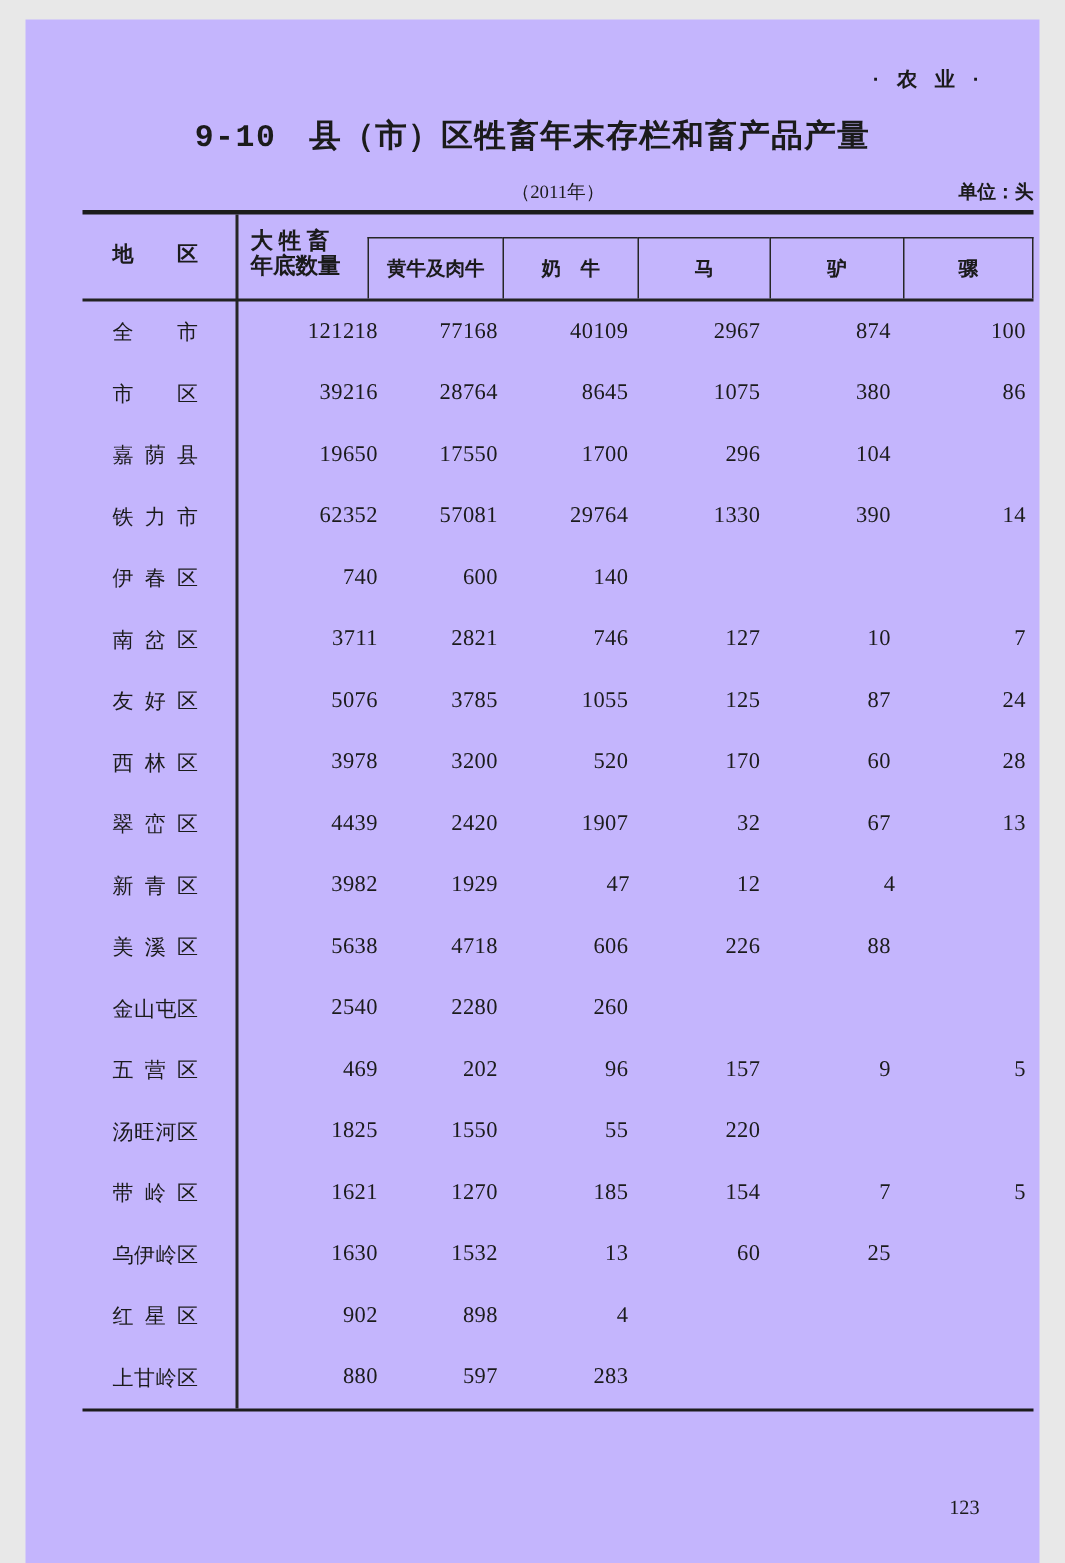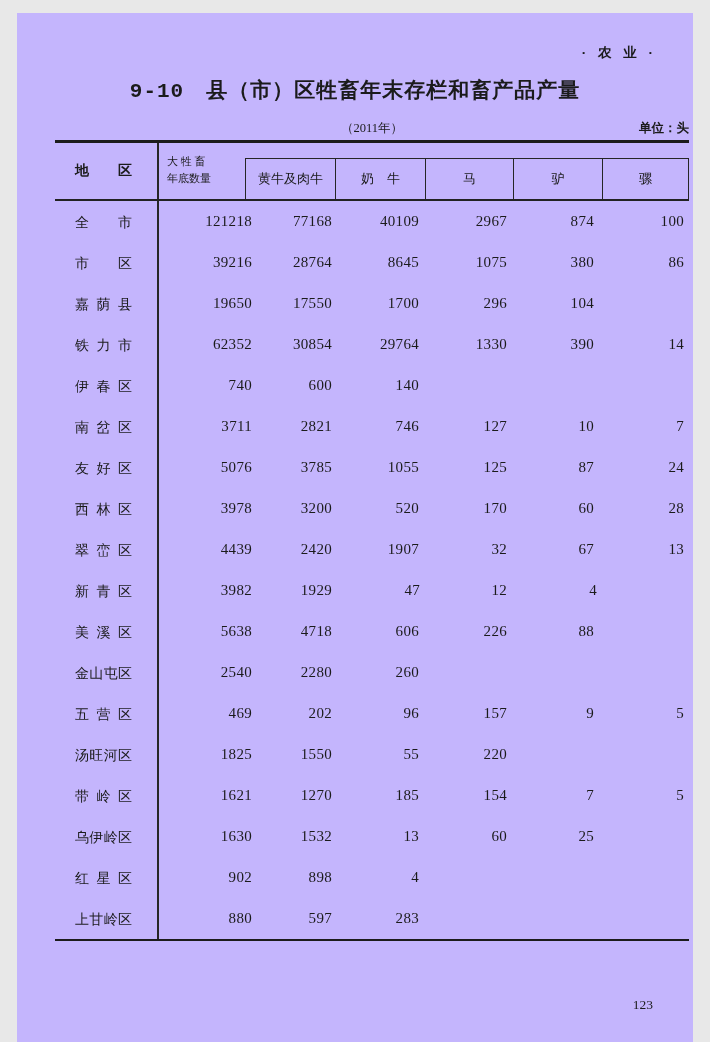--- a/index.html
+++ b/index.html
@@ -14,25 +14,25 @@
   .subtitle{position:absolute;left:0;right:0;text-align:center;}
   .unit{position:absolute;right:0;top:0;font-weight:600;}
 
   .table{position:absolute;left:38px;top:127px;width:634px;
          border-top:3px solid #1c1c1c;border-bottom:2.5px solid #1c1c1c;}
   .vline{position:absolute;left:102px;top:0;bottom:0;width:1.5px;background:#262626;}
 
   .thead{position:relative;height:56px;border-bottom:2px solid #222;}
   .region-h{position:absolute;left:20px;top:0;width:57px;height:56px;line-height:56px;
             font-size:14px;font-weight:600;text-align:justify;text-align-last:justify;}
-  .total-h{position:absolute;left:112px;top:10px;font-size:11px;line-height:17px;font-weight:400;white-space:pre;}
+  .total-h{position:absolute;left:112px;top:10px;font-size:15px;line-height:17px;font-weight:700;white-space:pre;}
   .hboxes{position:absolute;left:190px;top:15px;height:41px;display:flex;}
   .hbox{box-sizing:border-box;border-left:1.5px solid #262626;border-top:1.5px solid #262626;
         display:flex;align-items:center;justify-content:center;
-        font-size:13px;font-weight:400;white-space:pre;}
+        font-size:13px;font-weight:700;white-space:pre;}
   .hbox:last-child{border-right:1.5px solid #262626;}
   .hb1{width:90px;} .hb2{width:90px;} .hb3{width:88px;} .hb4{width:89px;} .hb5{width:87px;}
 
   .trow{display:flex;height:41px;line-height:41px;}
   .cell{box-sizing:border-box;}
   .cell.region{width:102px;padding-left:20px;}
   .rname{display:inline-block;width:57px;font-size:14px;text-align:justify;text-align-last:justify;}
   .num{font-size:15px;text-align:right;padding-right:2px;letter-spacing:0.3px;}
   .c1{width:97px;} .c2{width:80px;} .c3{width:87px;} .c4{width:88px;} .c5{width:87px;}
   .c6{width:93px;padding-right:5px;}
@@ -92,21 +92,21 @@
           <div class="cell num c1">19650</div>
           <div class="cell num c2">17550</div>
           <div class="cell num c3">1700</div>
           <div class="cell num c4">296</div>
           <div class="cell num c5">104</div>
           <div class="cell num c6"></div>
         </div>
         <div class="trow">
           <div class="cell region"><span class="rname">铁力市</span></div>
           <div class="cell num c1">62352</div>
-          <div class="cell num c2">30854</div>
+          <div class="cell num c2">57081</div>
           <div class="cell num c3">29764</div>
           <div class="cell num c4">1330</div>
           <div class="cell num c5">390</div>
           <div class="cell num c6">14</div>
         </div>
         <div class="trow">
           <div class="cell region"><span class="rname">伊春区</span></div>
           <div class="cell num c1">740</div>
           <div class="cell num c2">600</div>
           <div class="cell num c3">140</div>

